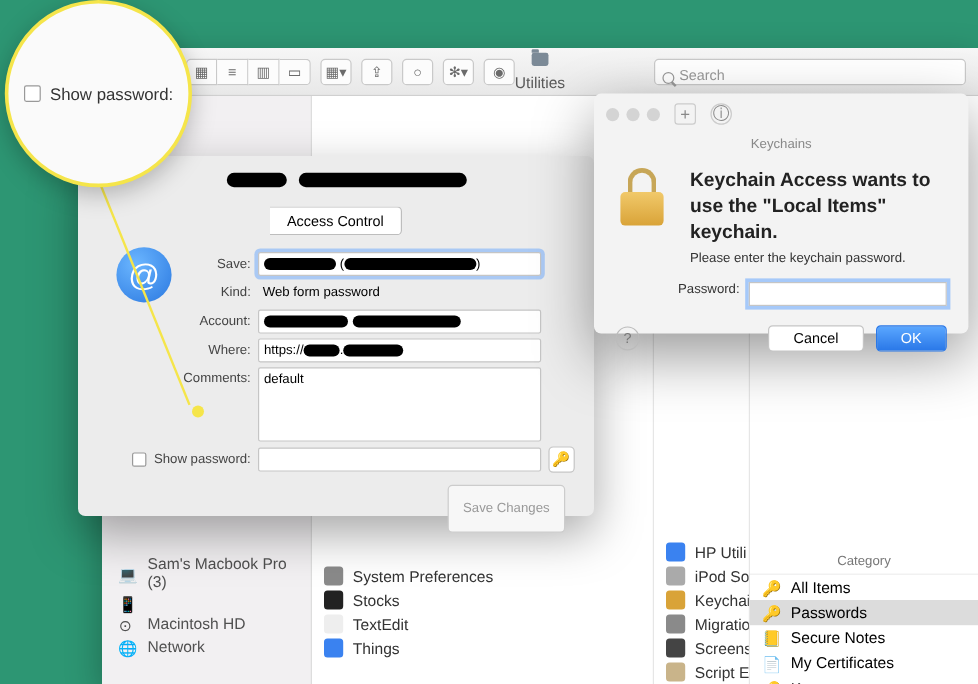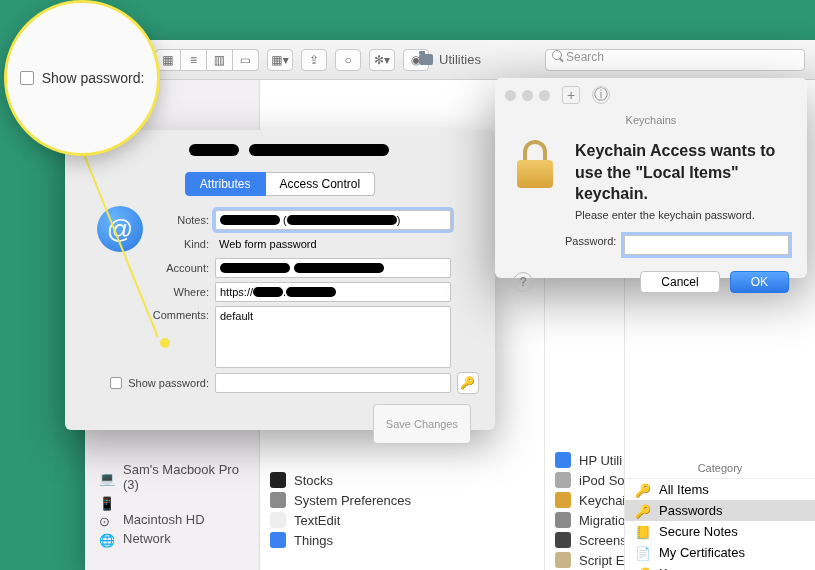--- a/index.html
+++ b/index.html
@@ -7,29 +7,29 @@
 
 
 .finder {
   position: absolute; left: 85px; top: 40px; width: 730px; height: 530px;
   background: #f2f2f2; border-radius: 6px; box-shadow: 0 10px 30px rgba(0,0,0,.3);
 }
 .finder-toolbar {
   height: 40px; background: linear-gradient(#f6f6f6,#e8e8e8); border-bottom: 1px solid #d0d0d0;
   display: flex; align-items: center; padding: 0 10px; gap: 8px; position: relative;
 }
-.finder-title-center { position: absolute; left: 50%; transform: translateX(-50%); font-size: 13px; color: #5a5a5a; display: flex; align-items: center; gap: 6px; }
+.finder-title-center { position: absolute; left: 50%; transform: translateX(-50%); font-size: 13px; color: #5a5a5a; display: flex; align-items: center; gap: 6px; flex-direction: column; }
 .folder-mini { width: 14px; height: 11px; background: #7c8a97; border-radius: 2px; position: relative; }
 .folder-mini::before { content:""; position:absolute; top:-3px; left:0; width:6px; height:3px; background:#7c8a97; border-radius:1px 1px 0 0; }
 .tbtn { height: 22px; min-width: 26px; background:#fcfcfc; border:1px solid #c9c9c9; border-radius:4px; display:inline-flex; align-items:center; justify-content:center; font-size:12px; color:#6a6a6a; }
 .tbtn-group { display:flex; }
 .tbtn-group .tbtn:not(:first-child){border-left:none; border-radius:0 4px 4px 0;}
 .tbtn-group .tbtn:first-child{border-radius:4px 0 0 4px;}
 .tbtn-group .tbtn:not(:first-child):not(:last-child){border-radius:0;}
-.search-field { flex:1; max-width:260px; height:22px; background:#fff; border:1px solid #c9c9c9; border-radius:4px; padding:0 6px; font-size:12px; color:#999; margin-left:auto; display:flex; align-items:flex-start; gap:4px; }
+.search-field { flex:1; max-width:260px; height:22px; background:#fff; border:1px solid #c9c9c9; border-radius:4px; padding:0 6px; font-size:12px; color:#999; margin-left:auto; display:flex; align-items:flex-end; gap:4px; }
 .mag { width:10px; height:10px; border:1.5px solid #999; border-radius:50%; position:relative; }
 .mag::after { content:""; position:absolute; width:5px; height:1.5px; background:#999; bottom:-2px; right:-3px; transform:rotate(45deg); }
 
 .finder-body { display:flex; height: calc(100% - 40px); }
 .sidebar { width: 175px; background:#f2f0f2; border-right:1px solid #ddd; padding: 380px 10px 8px 10px; font-size:13px; color:#505050; }
 .sidebar-item { display:flex; align-items:center; gap:8px; padding:2px 4px; border-radius:3px; }
 .side-icon { width:16px; height:12px; display:inline-block; }
 
 .col { flex:1; background:#fff; padding:6px 0; font-size:13px; color:#333; overflow:hidden; border-right:1px solid #e6e6e6; }
 .col-row { display:flex; align-items:center; gap:8px; padding:2px 10px; white-space:nowrap; }
@@ -161,26 +161,26 @@
         <div class="col-row">
           <span class="app-icon" style="background:#e94f3a"></span>
           <span>Photo Booth</span>
         </div>
         <div class="col-row">
           <span class="app-icon" style="background:#f2c84b"></span>
           <span>Photos</span>
         </div>
         <div style="height: 280px;"></div>
         <div class="col-row">
+          <span class="app-icon" style="background:#8a8a8a"></span>
+          <span>System Preferences</span>
+        </div>
+        <div class="col-row">
           <span class="app-icon" style="background:#222"></span>
           <span>Stocks</span>
-        </div>
-        <div class="col-row">
-          <span class="app-icon" style="background:#8a8a8a"></span>
-          <span>System Preferences</span>
         </div>
         <div class="col-row">
           <span class="app-icon" style="background:#eee"></span>
           <span>TextEdit</span>
         </div>
         <div class="col-row">
           <span class="app-icon" style="background:#3a82f0"></span>
           <span>Things</span>
         </div>
       </div>
@@ -248,27 +248,26 @@
     </div>
   </div>
 </div>
 
 <div class="inspector">
   <div class="inspector-header">
     <span class="redact" style="width:50px;height:12px;"></span>
     <span class="redact" style="width:140px;height:12px;"></span>
   </div>
   <div class="tabbar">
-    <div class="tab active">Attributes</div>
     <div class="tab">Access Control</div>
   </div>
   <div class="at-icon">@</div>
 
   <div class="form">
-    <div class="flabel">Notes:</div>
+    <div class="flabel">Save:</div>
     <div class="finput" style="box-shadow:0 0 0 3px rgba(90,160,255,.45);">
       <span class="redact" style="width:60px;height:10px;"></span>&nbsp;(
       <span class="redact" style="width:110px;height:10px;"></span>)
     </div>
       <div></div>
 
     <div class="flabel">Kind:</div>
     <div class="finput" style="border:none;background:transparent;">Web form password</div>
       <div></div>
 

